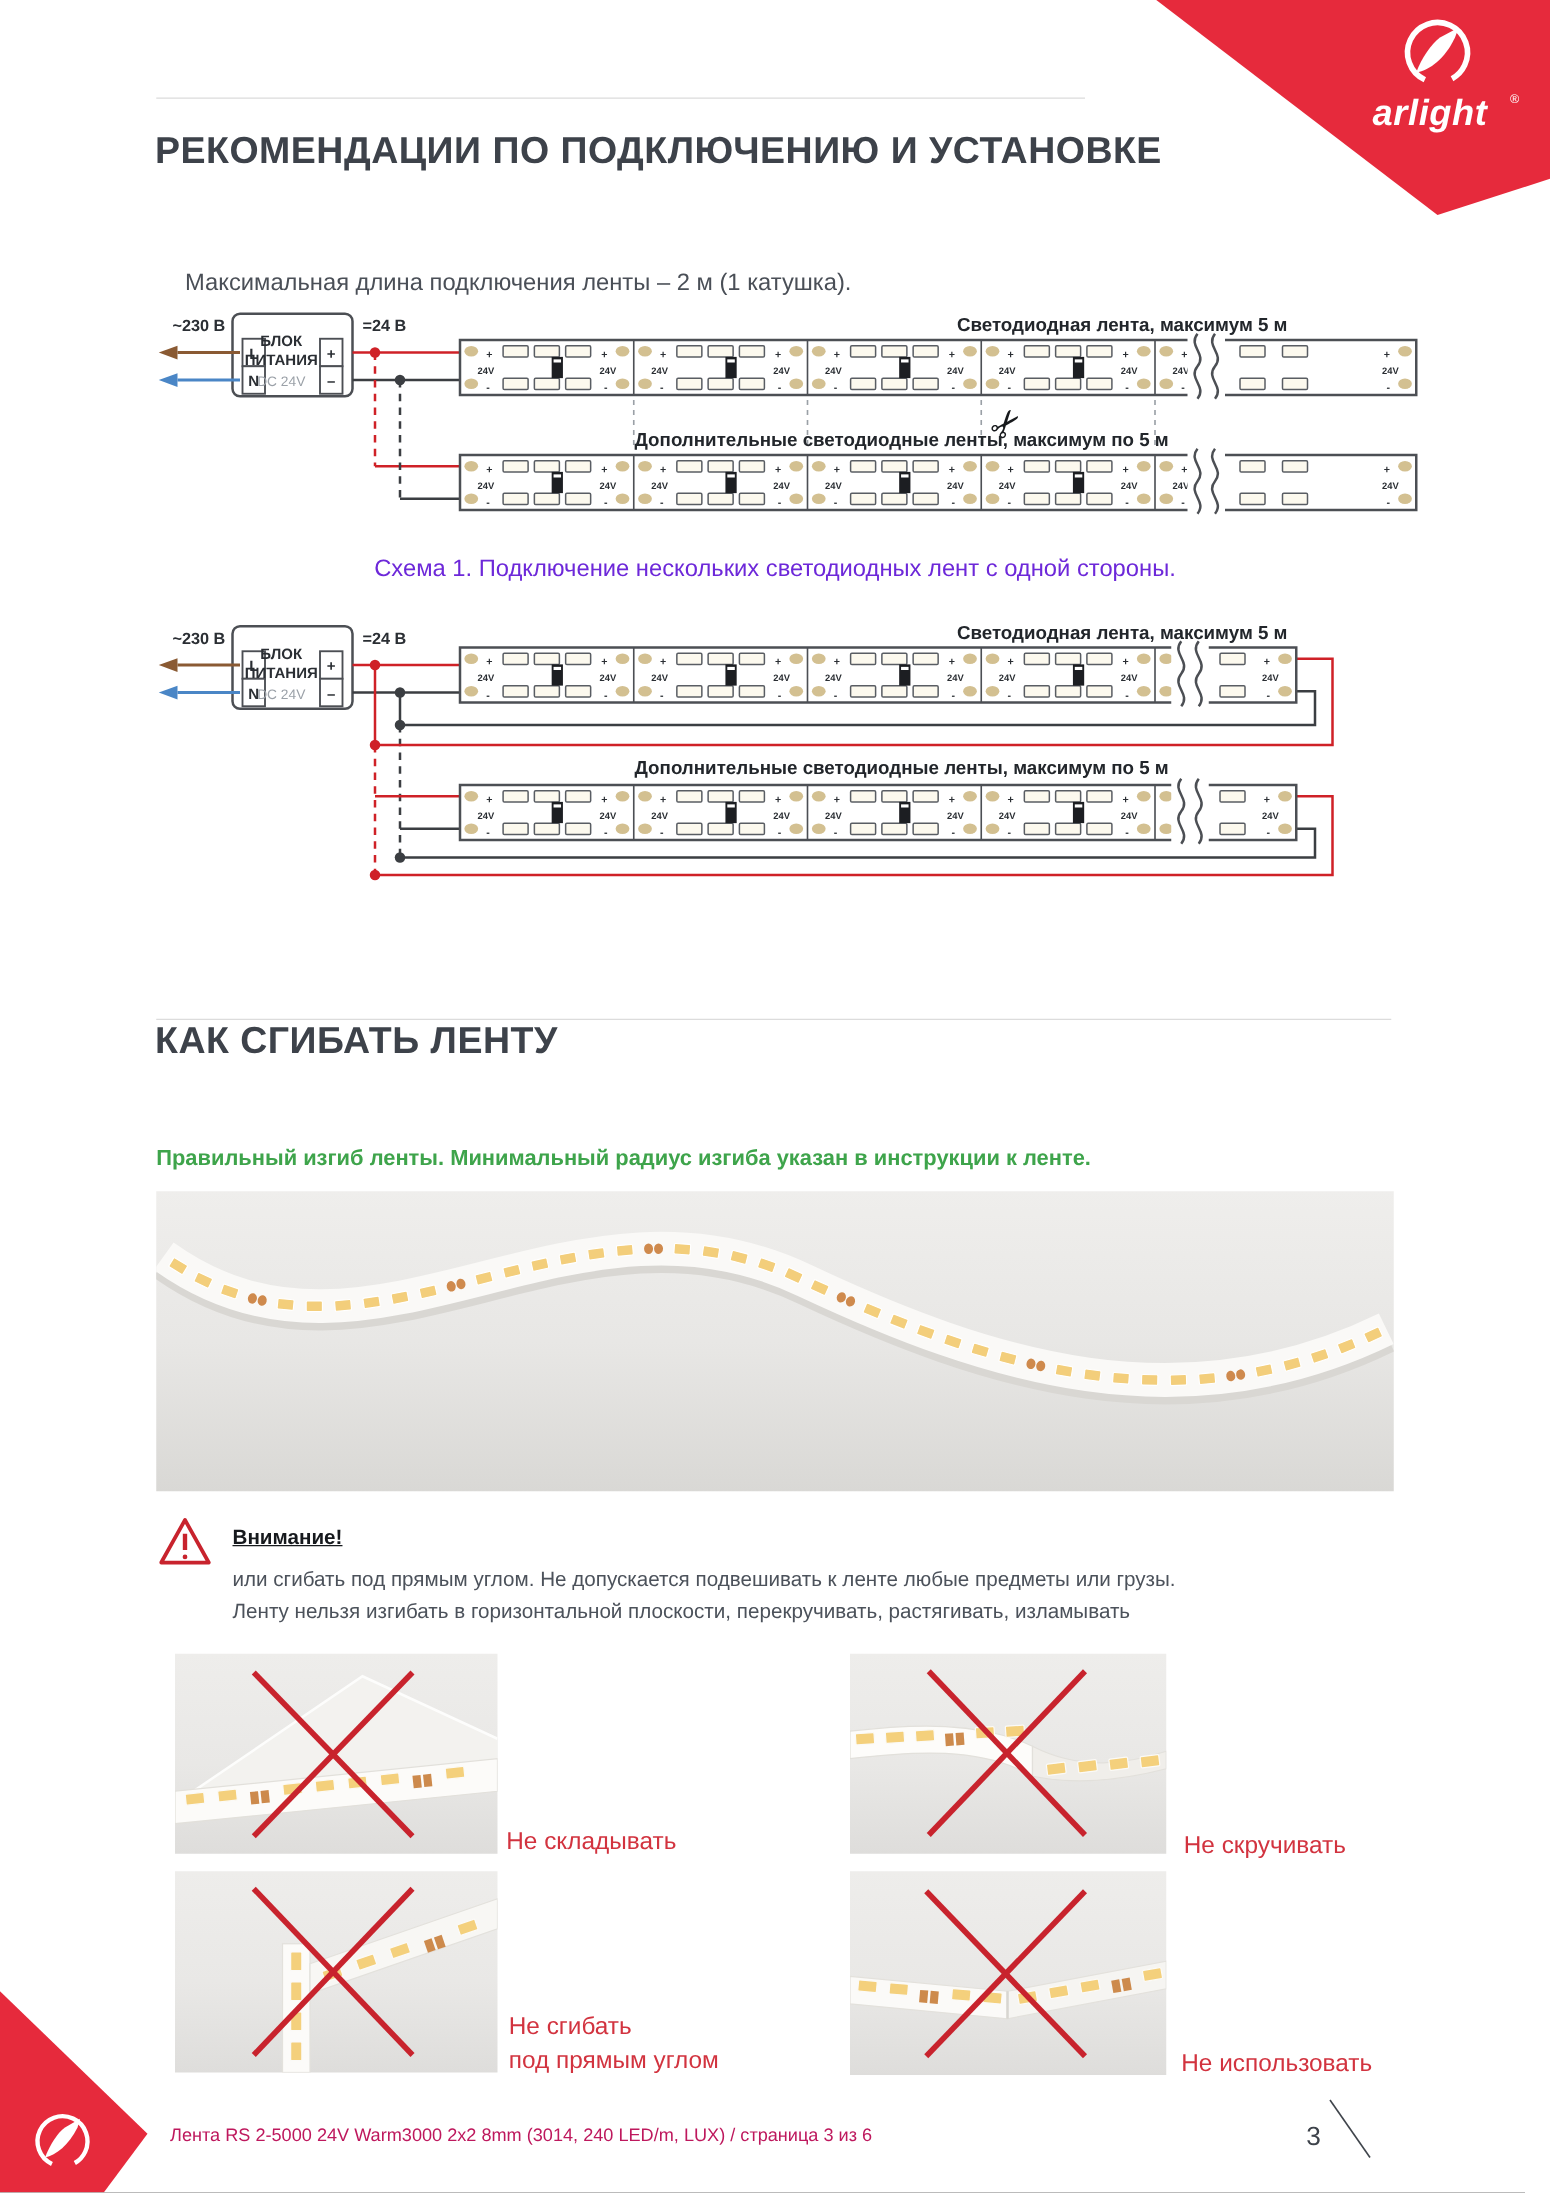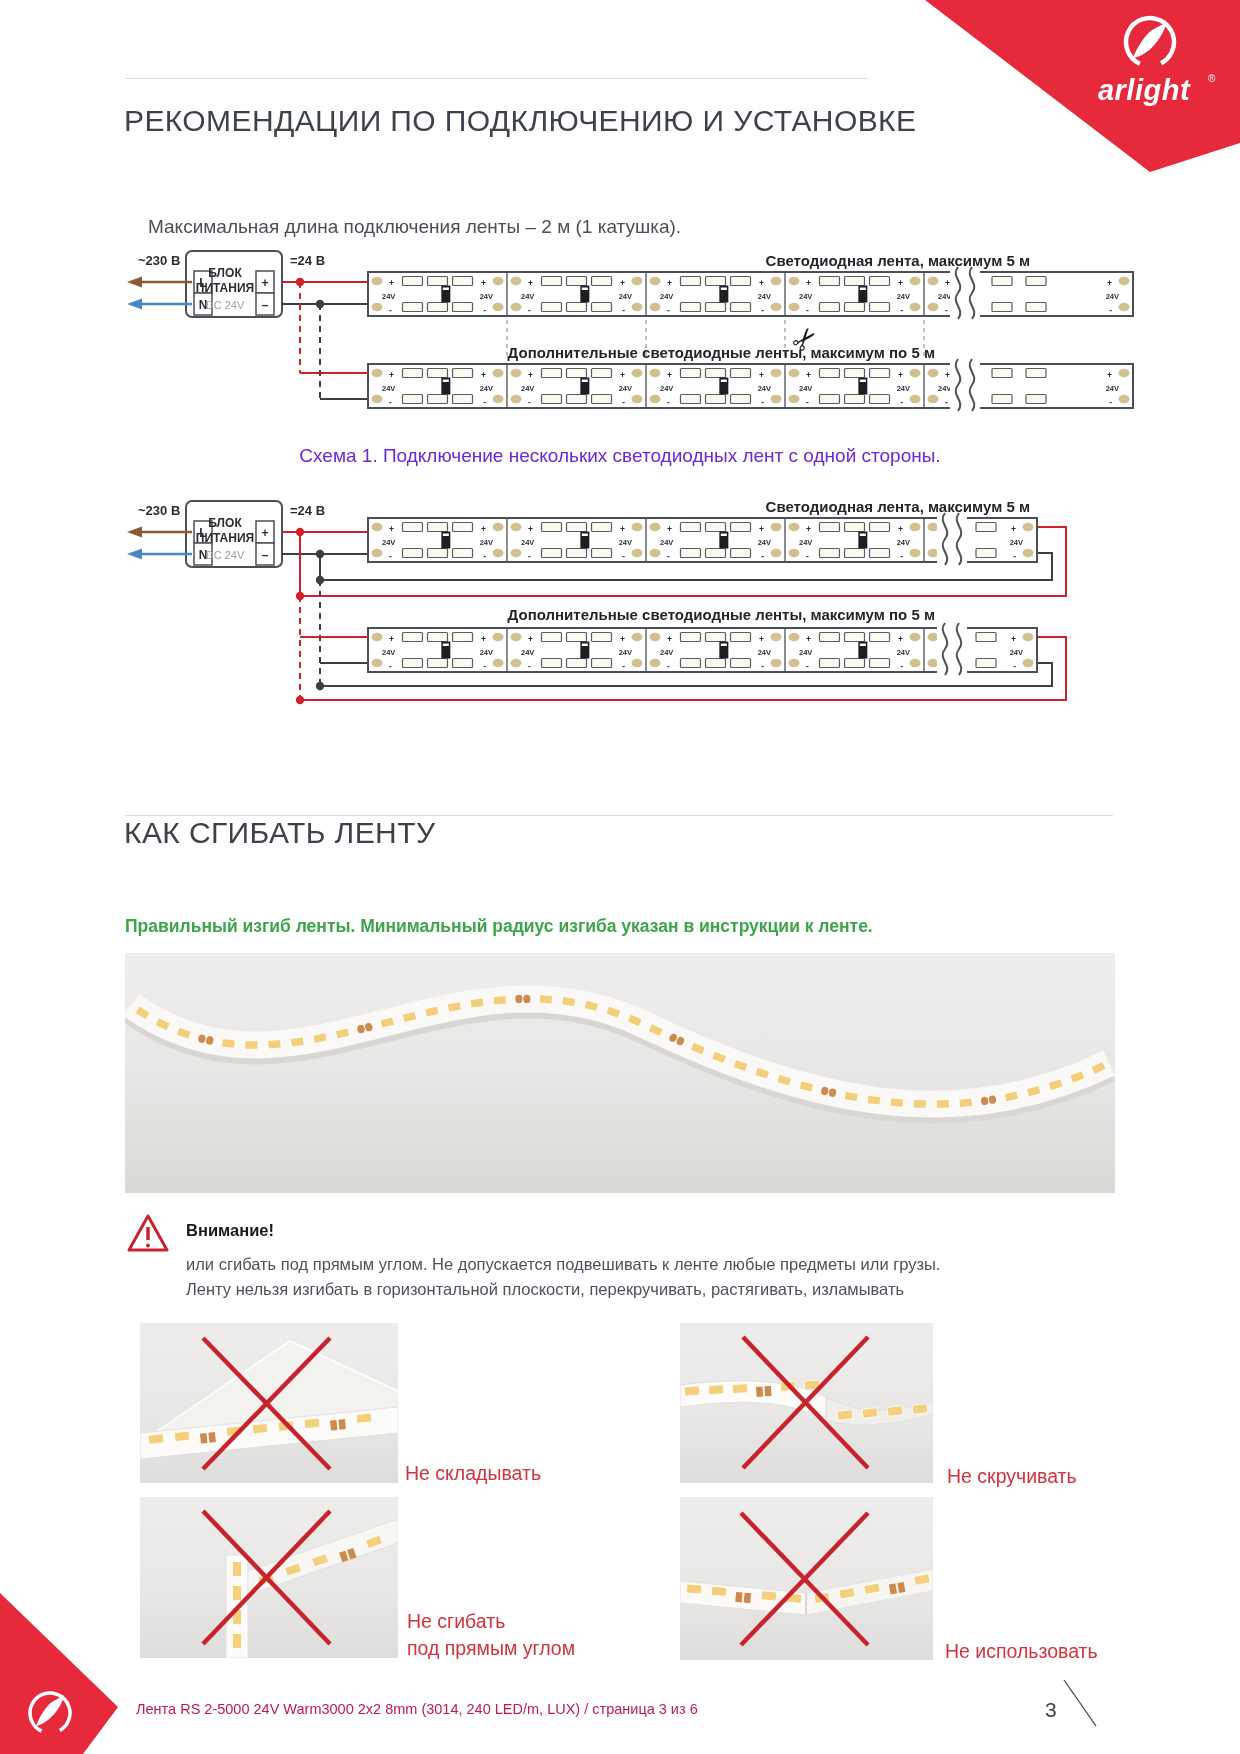--- a/index.html
+++ b/index.html
@@ -1,20 +1,20 @@
 <!DOCTYPE html>
 <html><head>
 <meta charset="utf-8">
 <style>
   html,body{margin:0;padding:0;background:#888;}
   .page{position:relative;width:1240px;height:1754px;background:#ffffff;overflow:hidden;
         font-family:"Liberation Sans", sans-serif;color:#3d424a;}
   .abs{position:absolute;}
   .rule{position:absolute;height:1px;background:#dcdcdc;}
-  h1,h2{margin:0;font-weight:400;color:#3d424a;letter-spacing:.4px;}
+  h1,h2{margin:0;font-weight:700;color:#3d424a;letter-spacing:.4px;}
   h1{font-size:30px;} h2{font-size:30px;}
   .intro{font-size:19px;color:#4a4f57;}
   .diag-label{font-size:15px;font-weight:700;color:#22262b;white-space:nowrap;}
   .caption{font-size:19px;color:#6d28d9;text-align:center;line-height:24.5px;}
   .green{font-size:17.5px;font-weight:700;color:#3ea44b;}
   .warn-title{font-size:16.5px;font-weight:700;color:#16191d;}
   .warn-body{font-size:16.5px;color:#4c525b;line-height:25px;}
   .warn-body span{display:block;}
   .dont-cap{font-size:19.5px;color:#d2333f;line-height:27px;white-space:nowrap;}
   .footer-text{font-size:14.5px;color:#be185d;}
@@ -569,21 +569,21 @@
           <ellipse cx="4" cy="0" rx="3.6" ry="4.2" fill="#cf8a4d" transform="translate(863.5731811523438 147.25279235839844) rotate(-8.573953024972722)"></ellipse>
           <rect x="-6.5" y="-4.2" width="13" height="8.5" rx="1" fill="#f3ce7b" stroke="#ffffff" stroke-width="0.9" transform="translate(886.2420043945312 143.38485717773438) rotate(-11.967822860380592)"></rect>
           <rect x="-6.5" y="-4.2" width="13" height="8.5" rx="1" fill="#f3ce7b" stroke="#ffffff" stroke-width="0.9" transform="translate(908.6422119140625 138.18141174316406) rotate(-15.357399914581936)"></rect>
           <rect x="-6.5" y="-4.2" width="13" height="8.5" rx="1" fill="#f3ce7b" stroke="#ffffff" stroke-width="0.9" transform="translate(930.6978149414062 131.6699981689453) rotate(-18.682321497517165)"></rect>
           <rect x="-6.5" y="-4.2" width="13" height="8.5" rx="1" fill="#f3ce7b" stroke="#ffffff" stroke-width="0.9" transform="translate(952.3428344726562 123.90142822265625) rotate(-21.91230424788775)"></rect>
           <rect x="-6.5" y="-4.2" width="13" height="8.5" rx="1" fill="#f3ce7b" stroke="#ffffff" stroke-width="0.9" transform="translate(973.5223999023438 114.94068908691406) rotate(-25.013371246837014)"></rect>
         </g>
     </svg>
   </div>
 
-  <div class="abs warn-title" style="left:186px;top:1221px;">Внимание!</div>
+  <div class="abs warn-title" style="left:186px;top:1221px;text-decoration:underline;">Внимание!</div>
   <div class="abs warn-body" style="left:186px;top:1252px;">
     <span>или сгибать под прямым углом. Не допускается подвешивать к ленте любые предметы или грузы.</span>
     <span>Ленту нельзя изгибать в горизонтальной плоскости, перекручивать, растягивать, изламывать</span>
   </div>
 
   <div class="photo" style="left:140px;top:1323px;width:258px;height:160px;">
     <svg width="258" height="160" viewBox="0 0 258 160">
       <path d="M0,120 L150,18 L258,68 L258,96 L20,133 Z" fill="#f3f2ef"></path>
       <path d="M0,120 L150,18 L258,68" fill="none" stroke="#fdfdfc" stroke-width="2"></path>
       <path d="M0,110 L258,84 L258,110 L0,136 Z" fill="#fcfbf9" stroke="#e2e0db" stroke-width="1"></path>

